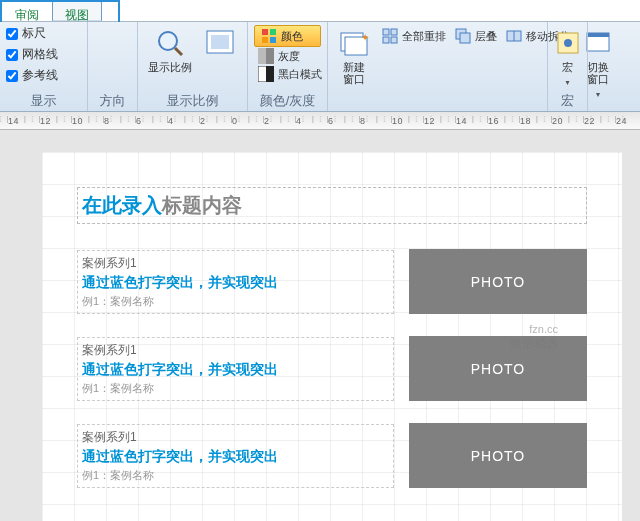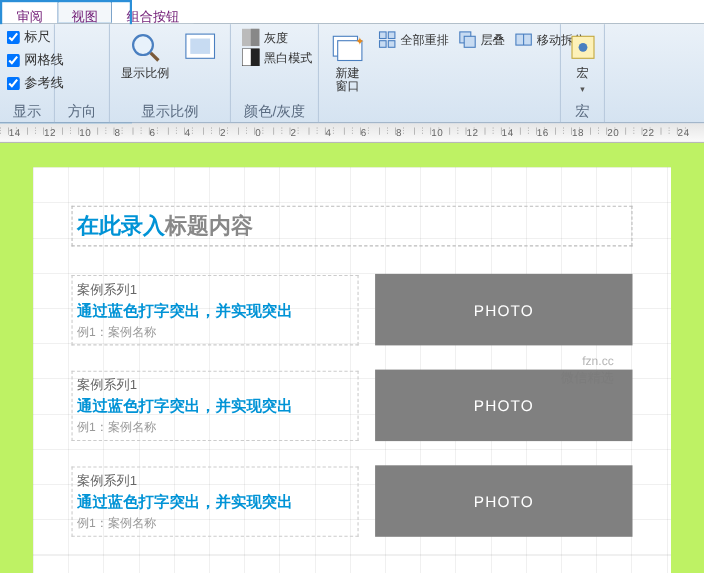--- a/index.html
+++ b/index.html
@@ -19,21 +19,21 @@
     .tabs {
       display: flex;
       height: 22px;
       border-bottom: 1px solid #aab8c5;
       background: #fff;
       padding-left: 2px;
     }
     .tab {
       padding: 6px 12px 0;
       font-size: 12px;
-      color: #701a75;
+      color: #15803d;
       border: 1px solid transparent;
       border-bottom: none;
       background: #fff;
     }
     .tab.active {
       background: #f3f7fa;
       border: 1px solid #6f9bc5;
       border-bottom: 1px solid #c9ddee;
       border-radius: 3px 3px 0 0;
     }
@@ -147,22 +147,22 @@
     .ruler-tick::before {
       content: "| ⋮ | ⋮";
       font-size: 7px;
       color: #999;
       position: absolute;
       top: -1px;
       left: -16px;
     }
     
     .slide-wrap {
-      background: #bef264;
-      padding: 22px 30px;
+      background: #e5e5e5;
+      padding: 22px 42px;
       height: 391px;
       overflow: hidden;
     }
     .slide {
       background: #fff;
       width: 580px;
       min-height: 400px;
       padding: 35px 35px 10px;
       position: relative;
       background-image:
@@ -204,21 +204,21 @@
       color: #0093d6;
       font-weight: bold;
       margin: 2px 0;
       font-family: Liberation Serif, serif;
     }
     .item-text .l3 {
       font-size: 11px;
       color: #999;
     }
     .photo {
-      width: 234px;
+      width: 178px;
       height: 65px;
       background: #808080;
       color: #fff;
       display: flex;
       align-items: center;
       justify-content: center;
       font-size: 14px;
       letter-spacing: 1px;
     }
     .watermark {
@@ -236,26 +236,25 @@
     }
   </style>
 </head>
 <body>
 
 <div class="selected-box"></div>
 
 <div class="tabs">
   <div class="tab">审阅</div>
   <div class="tab active">视图</div>
-  <div class="tab">组合按钮</div>
 </div>
 
 <div class="ribbon">
 
-  <div class="ribbon-group" style="width:50px">
+  <div class="ribbon-group" style="width:88px">
     <label class="checkbox-item">
       <input type="checkbox" checked="" style="">
       <span>标尺</span>
     </label>
     <label class="checkbox-item">
       <input type="checkbox" checked="" style="">
       <span>网格线</span>
     </label>
     <label class="checkbox-item">
       <input type="checkbox" checked="" style="">
@@ -285,20 +284,31 @@
               <rect x="2" y="2" width="26" height="22" fill="#fff" stroke="#4a7fc0"></rect>
               <rect x="6" y="6" width="18" height="14" fill="#c7dbf2"></rect>
             </svg>
         </div>
       </div>
     </div>
     <div class="ribbon-group-label">显示比例</div>
   </div>
 
   <div class="ribbon-group" style="width:80px">
+    <div class="rbtn-small" style="background:linear-gradient(#ffe57a,#ffb83d);border:1px solid #d49a1f;border-radius:2px;padding:2px 6px">
+      <div class="sicon">
+        <svg width="16" height="16" viewBox="0 0 16 16">
+            <rect x="1" y="1" width="6" height="6" fill="#e74c3c"></rect>
+            <rect x="9" y="1" width="6" height="6" fill="#2ecc71"></rect>
+            <rect x="1" y="9" width="6" height="6" fill="#f39c12"></rect>
+            <rect x="9" y="9" width="6" height="6" fill="#3498db"></rect>
+          </svg>
+      </div>
+      <span>颜色</span>
+    </div>
     <div class="rbtn-small">
       <div class="sicon">
         <svg width="16" height="16">
             <rect width="16" height="16" fill="#bbb"></rect>
             <rect x="8" width="8" height="16" fill="#888"></rect>
           </svg>
       </div>
       <span>灰度</span>
     </div>
     <div class="rbtn-small">
@@ -342,20 +352,30 @@
               </svg></div>
           <span>层叠</span>
         </div>
         <div class="rbtn-small">
           <div class="sicon"><svg width="16" height="16">
                 <rect x="1" y="3" width="14" height="10" fill="#c7dbf2" stroke="#4a7fc0"></rect>
                 <line x1="8" y1="3" x2="8" y2="13" stroke="#4a7fc0"></line>
               </svg></div>
           <span>移动拆分</span>
         </div>
+      </div>
+      <div class="rbtn">
+        <div class="rbtn-icon">
+          <svg width="30" height="28" viewBox="0 0 30 28">
+              <rect x="4" y="4" width="22" height="18" fill="#fff" stroke="#4a7fc0"></rect>
+              <rect x="4" y="4" width="22" height="4" fill="#4a7fc0"></rect>
+            </svg>
+        </div>
+        <span>切换窗口</span>
+        <span class="arrow-down"></span>
       </div>
     </div>
   </div>
 
   <div class="ribbon-group" style="width:40px">
     <div class="rbtn">
       <div class="rbtn-icon">
         <svg width="28" height="28" viewBox="0 0 28 28">
             <rect x="4" y="4" width="20" height="20" fill="#fdf1b8" stroke="#c4a83f"></rect>
             <circle cx="14" cy="14" r="4" fill="#4a7fc0"></circle>

